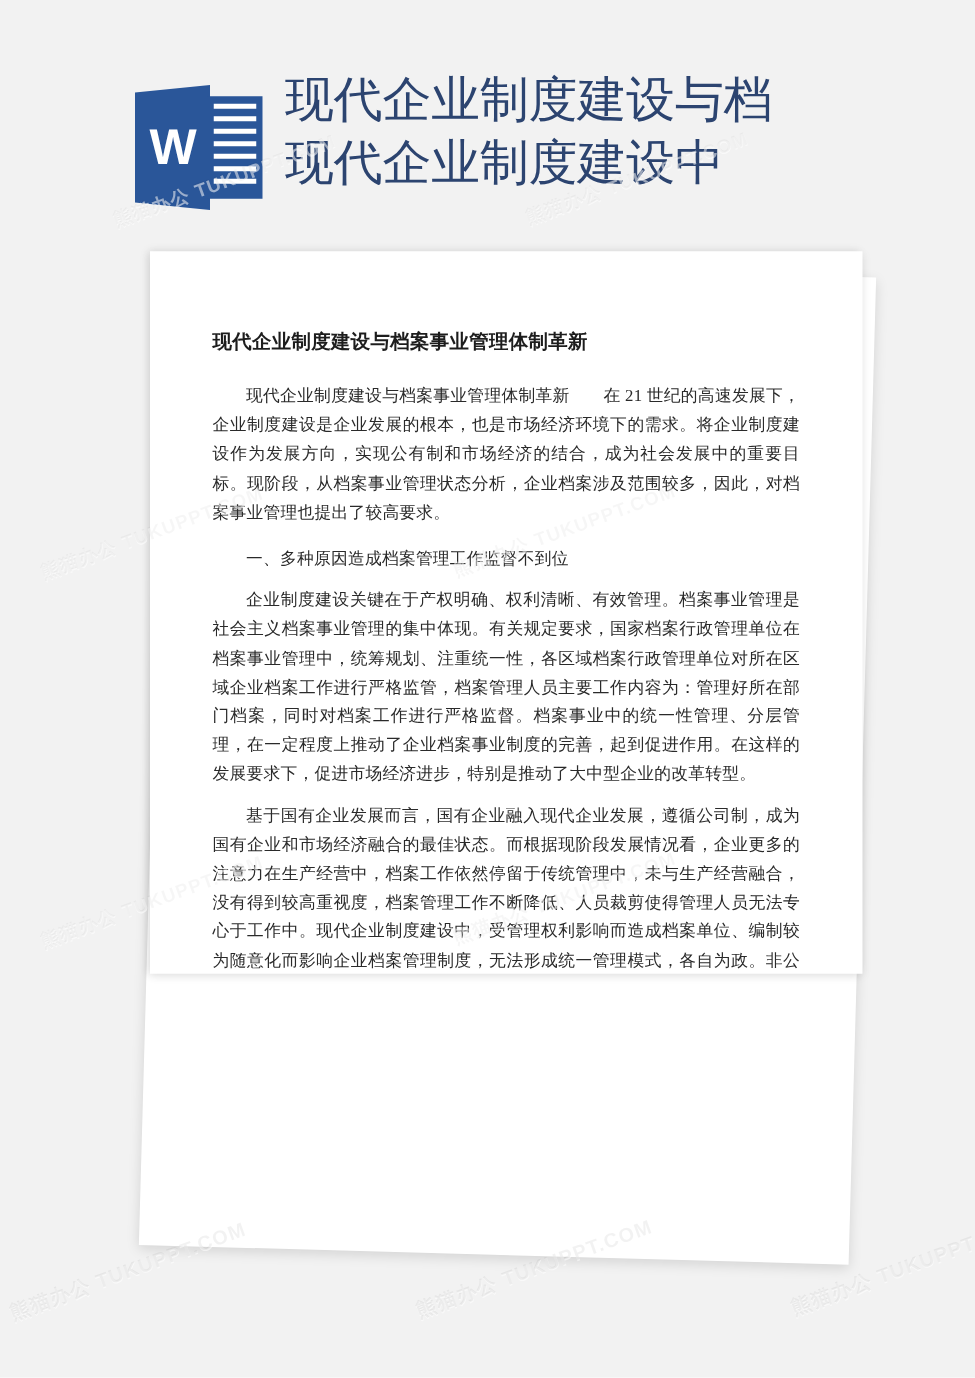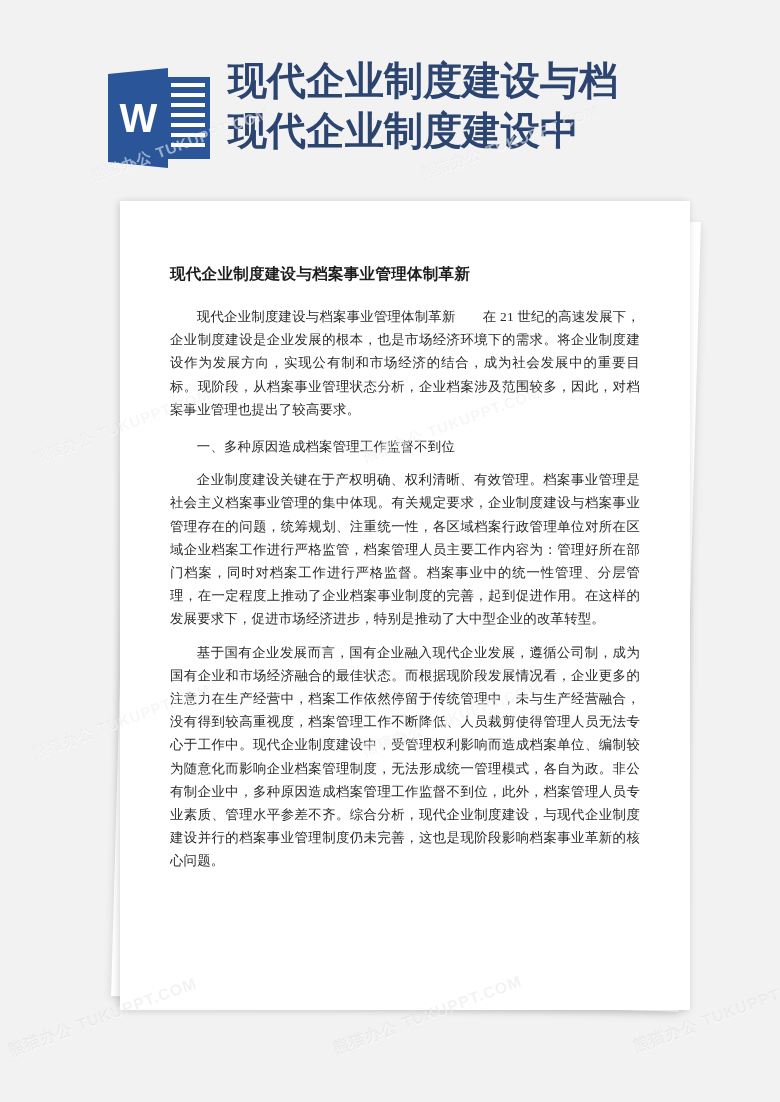--- a/index.html
+++ b/index.html
@@ -102,21 +102,21 @@
     background: #ffffff;
   }
 
   #doc-title {
     position: absolute;
     left: 228px;
     top: 56px;
     width: 460px;
     color: #2c4470;
     font-family: "Liberation Serif", "DejaVu Serif", serif;
-    font-weight: 700;
+    font-weight: 400;
     font-size: 39px;
     line-height: 50px;
     letter-spacing: 0px;
   }
 
   
   #paper-back {
     position: absolute;
     left: 122px;
     top: 214px;
@@ -127,21 +127,21 @@
     transform: rotate(1.6deg);
     transform-origin: 50% 50%;
     z-index: 5;
   }
 
   #paper-front {
     position: absolute;
     left: 120px;
     top: 201px;
     width: 570px;
-    height: 809px;
+    height: 578px;
     background: #ffffff;
     box-shadow: -2px 0 7px rgba(0,0,0,0.10), 0 2px 8px rgba(0,0,0,0.07);
     z-index: 10;
     overflow: hidden;
   }
 
   
   #doc-inner {
     position: absolute;
     left: 50px;
@@ -210,21 +210,21 @@
   </div>
 
   <div id="paper-back"></div>
 
   <div id="paper-front">
     <div id="doc-inner">
       <h1 id="page-heading">现代企业制度建设与档案事业管理体制革新</h1>
       <div id="doc-blocks">
           <p class="para">现代企业制度建设与档案事业管理体制革新　　在 21 世纪的高速发展下，企业制度建设是企业发展的根本，也是市场经济环境下的需求。将企业制度建设作为发展方向，实现公有制和市场经济的结合，成为社会发展中的重要目标。现阶段，从档案事业管理状态分析，企业档案涉及范围较多，因此，对档案事业管理也提出了较高要求。</p>
           <p class="sect-head">一、多种原因造成档案管理工作监督不到位</p>
-          <p class="para">企业制度建设关键在于产权明确、权利清晰、有效管理。档案事业管理是社会主义档案事业管理的集中体现。有关规定要求，企业制度建设与档案事业管理存在的问题，统筹规划、注重统一性，各区域档案行政管理单位对所在区域企业档案工作进行严格监管，档案管理人员主要工作内容为：管理好所在部门档案，同时对档案工作进行严格监督。档案事业中的统一性管理、分层管理，在一定程度上推动了企业档案事业制度的完善，起到促进作用。在这样的发展要求下，促进市场经济进步，特别是推动了大中型企业的改革转型。</p>
+          <p class="para">企业制度建设关键在于产权明确、权利清晰、有效管理。档案事业管理是社会主义档案事业管理的集中体现。有关规定要求，国家档案行政管理单位在档案事业管理中，统筹规划、注重统一性，各区域档案行政管理单位对所在区域企业档案工作进行严格监管，档案管理人员主要工作内容为：管理好所在部门档案，同时对档案工作进行严格监督。档案事业中的统一性管理、分层管理，在一定程度上推动了企业档案事业制度的完善，起到促进作用。在这样的发展要求下，促进市场经济进步，特别是推动了大中型企业的改革转型。</p>
           <p class="para">基于国有企业发展而言，国有企业融入现代企业发展，遵循公司制，成为国有企业和市场经济融合的最佳状态。而根据现阶段发展情况看，企业更多的注意力在生产经营中，档案工作依然停留于传统管理中，未与生产经营融合，没有得到较高重视度，档案管理工作不断降低、人员裁剪使得管理人员无法专心于工作中。现代企业制度建设中，受管理权利影响而造成档案单位、编制较为随意化而影响企业档案管理制度，无法形成统一管理模式，各自为政。非公有制企业中，多种原因造成档案管理工作监督不到位，此外，档案管理人员专业素质、管理水平参差不齐。综合分析，现代企业制度建设，与现代企业制度建设并行的档案事业管理制度仍未完善，这也是现阶段影响档案事业革新的核心问题。</p>
         </div>
     </div>
   </div>
 
   <div class="wm-layer">
     <span class="wm" style="left:88px;  top:168px; font-size:15px;">熊猫办公 TUKUPPT.COM</span>
     <span class="wm" style="left:418px; top:166px; font-size:15px;">熊猫办公 TUKUPPT.COM</span>
     <span class="wm" style="left:30px;  top:450px; font-size:15px;">熊猫办公 TUKUPPT.COM</span>
     <span class="wm" style="left:360px; top:448px; font-size:15px;">熊猫办公 TUKUPPT.COM</span>

